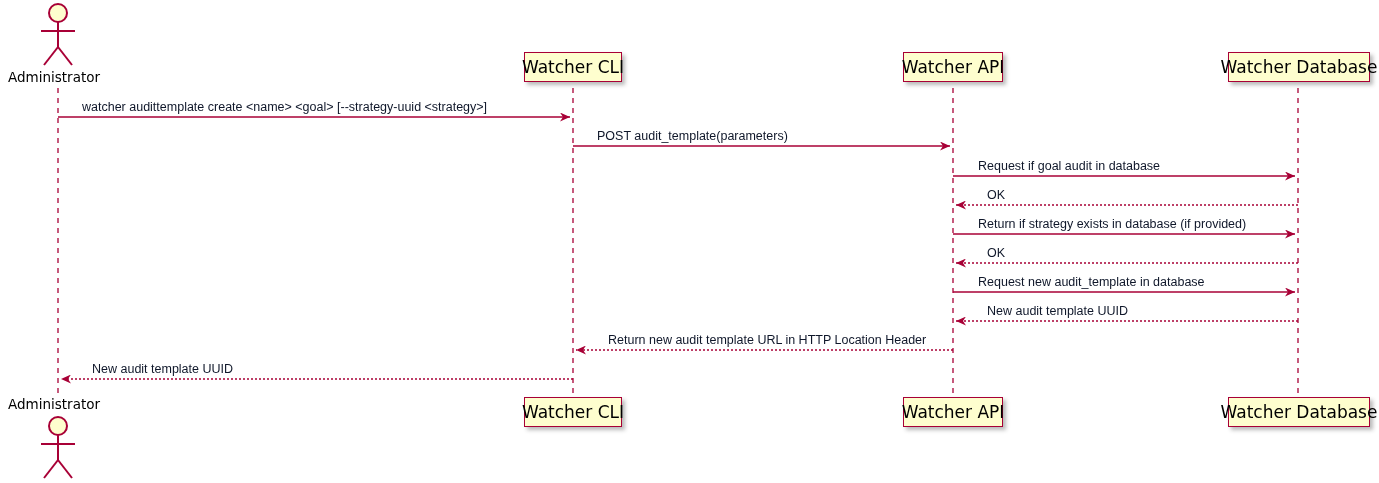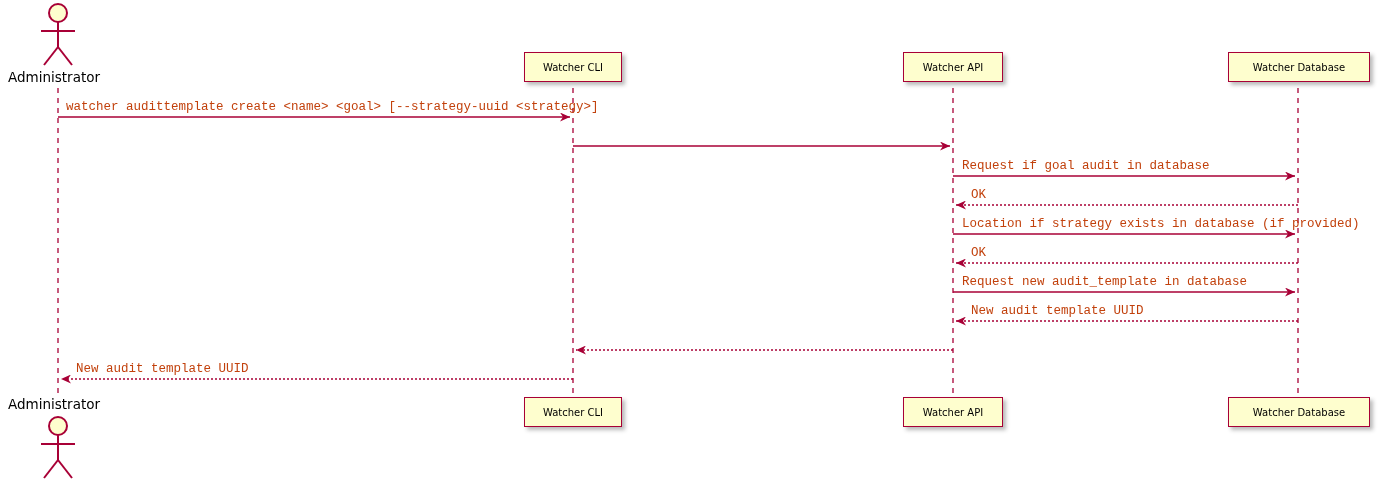--- a/index.html
+++ b/index.html
@@ -18,37 +18,38 @@
     width: 1379px;
     height: 483px;
   }
   #diagram svg {
     position: absolute;
     top: 0;
     left: 0;
   }
   .msg-label {
     position: absolute;
-    font-family: Liberation Mono, monospace;
+    font-family: Liberation Sans, sans-serif;
     font-size: 12.5px;
-    color: #c2410c;
+    color: #0f172a;
     white-space: nowrap;
     line-height: 1;
+    margin-left: 16px;
   }
   .participant-box {
     position: absolute;
     box-sizing: border-box;
     background: #FEFECE;
     border: 1.5px solid #A80036;
     box-shadow: 3px 3px 4px rgba(40,40,40,0.32);
     display: flex;
     align-items: center;
     justify-content: center;
     font-family: "DejaVu Sans", sans-serif;
-    font-size: 10px;
+    font-size: 17px;
     color: #000000;
     white-space: nowrap;
   }
   .actor-name {
     position: absolute;
     font-family: "DejaVu Sans", sans-serif;
     font-size: 13.5px;
     color: #000000;
     white-space: nowrap;
   }
@@ -110,21 +111,23 @@
 
   <div class="participant-box" style="left:524px; top:52px; width:98px; height:30px;">Watcher CLI</div>
   <div class="participant-box" style="left:903px; top:52px; width:100px; height:30px;">Watcher API</div>
   <div class="participant-box" style="left:1228px; top:52px; width:142px; height:30px;">Watcher Database</div>
 
   <div class="participant-box" style="left:524px; top:397px; width:98px; height:30px;">Watcher CLI</div>
   <div class="participant-box" style="left:903px; top:397px; width:100px; height:30px;">Watcher API</div>
   <div class="participant-box" style="left:1228px; top:397px; width:142px; height:30px;">Watcher Database</div>
 
   <div class="msg-label" style="left:66px; top:101px;">watcher audittemplate create &lt;name&gt; &lt;goal&gt; [--strategy-uuid &lt;strategy&gt;]</div>
+  <div class="msg-label" style="left:581px; top:130px;">POST audit_template(parameters)</div>
   <div class="msg-label" style="left:962px; top:160px;">Request if goal audit in database</div>
   <div class="msg-label" style="left:971px; top:189px;">OK</div>
-  <div class="msg-label" style="left:962px; top:218px;">Location if strategy exists in database (if provided)</div>
+  <div class="msg-label" style="left:962px; top:218px;">Return if strategy exists in database (if provided)</div>
   <div class="msg-label" style="left:971px; top:247px;">OK</div>
   <div class="msg-label" style="left:962px; top:276px;">Request new audit_template in database</div>
   <div class="msg-label" style="left:971px; top:305px;">New audit template UUID</div>
+  <div class="msg-label" style="left:592px; top:334px;">Return new audit template URL in HTTP Location Header</div>
   <div class="msg-label" style="left:76px; top:363px;">New audit template UUID</div>
 
 </div>
 
 </body></html>

